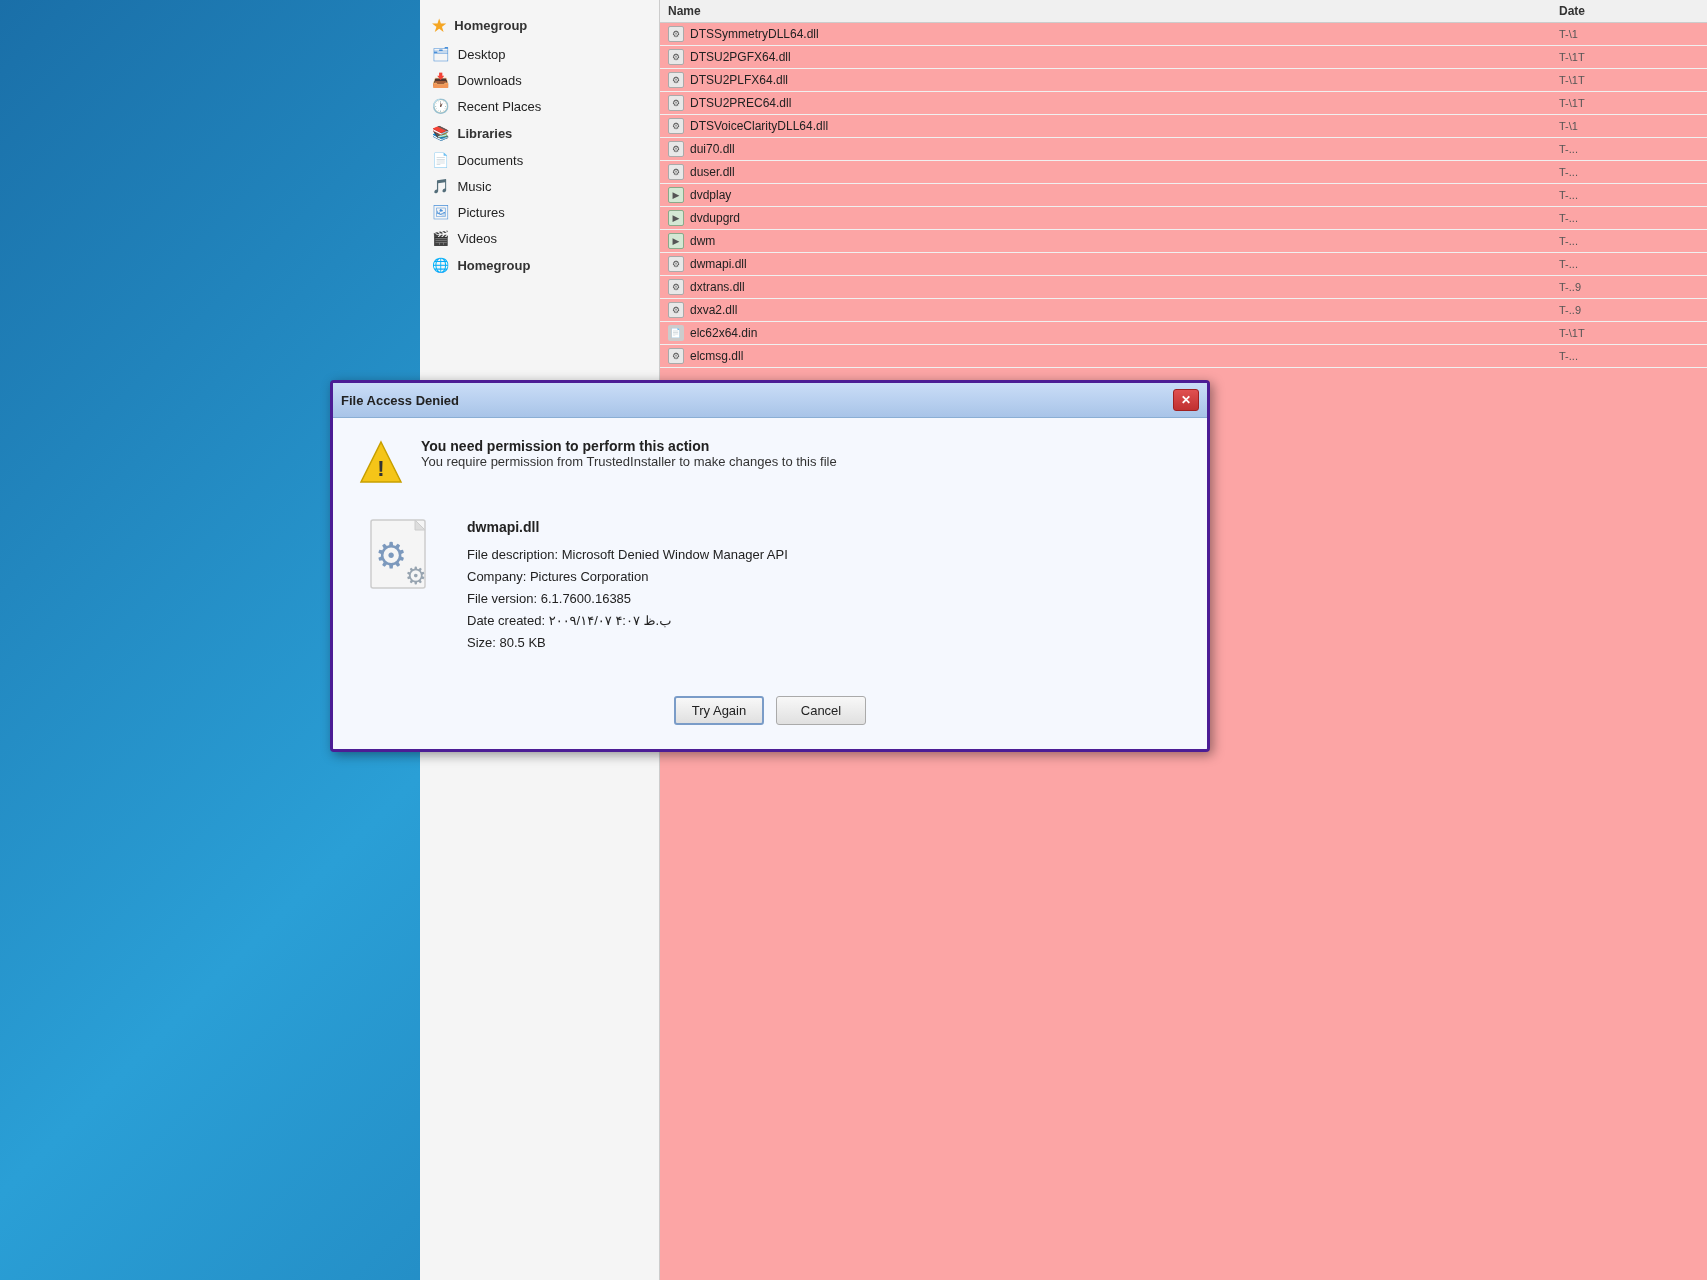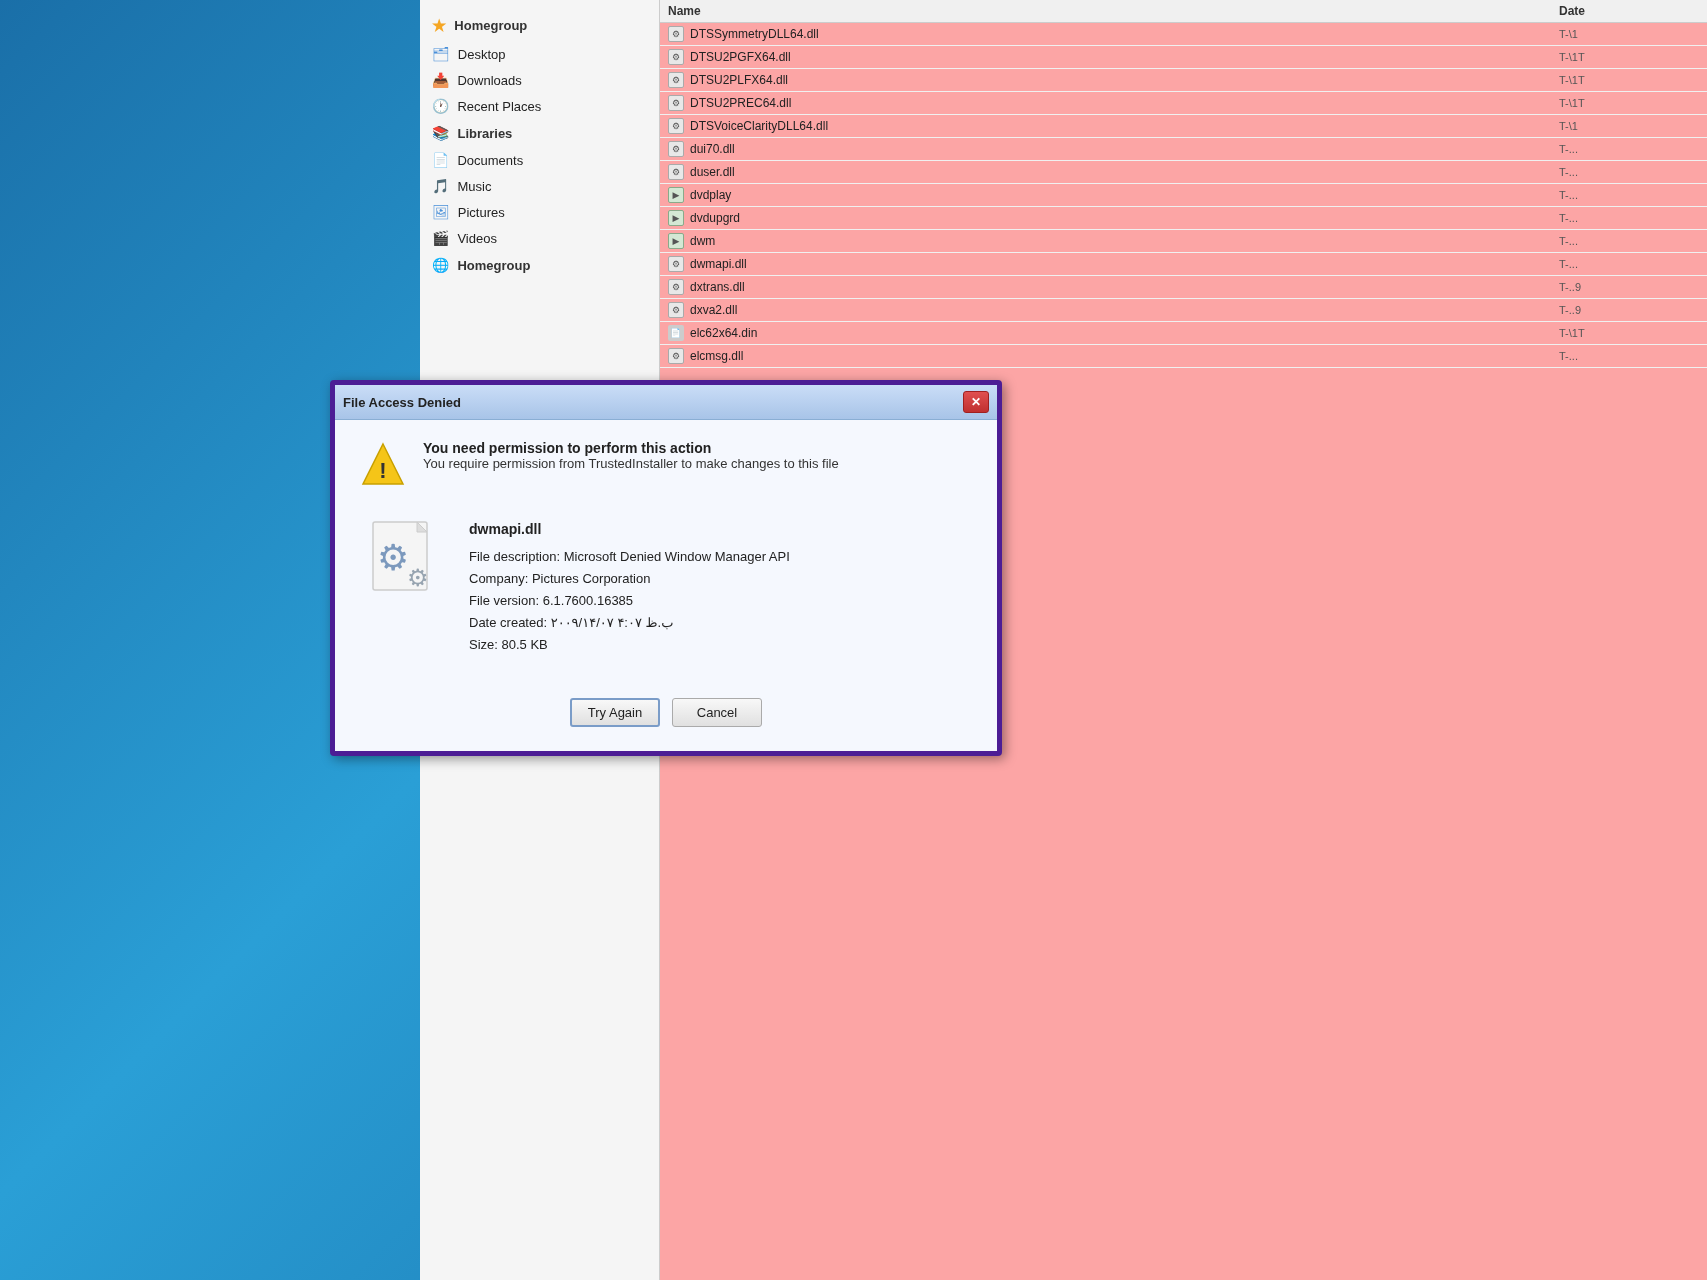--- a/index.html
+++ b/index.html
@@ -125,23 +125,23 @@
       border: 1px solid #8aaa8a;
     }
 
     .file-name { flex: 1; font-size: 12px; }
     .file-date { width: 140px; font-size: 11px; color: #555; }
 
     .dialog {
       position: absolute;
       top: 380px;
       left: 330px;
-      width: 672px;
+      width: 880px;
       background: #f0f4fc;
-      border: 5px solid #4c1d95;
+      border: 3px solid #4c1d95;
       box-shadow: 3px 3px 12px rgba(0,0,0,0.4);
       border-radius: 4px;
       overflow: hidden;
     }
 
     .dialog-titlebar {
       background: linear-gradient(to bottom, #caddf7 0%, #a8c4e8 100%);
       padding: 6px 8px;
       display: flex;
       align-items: center;

